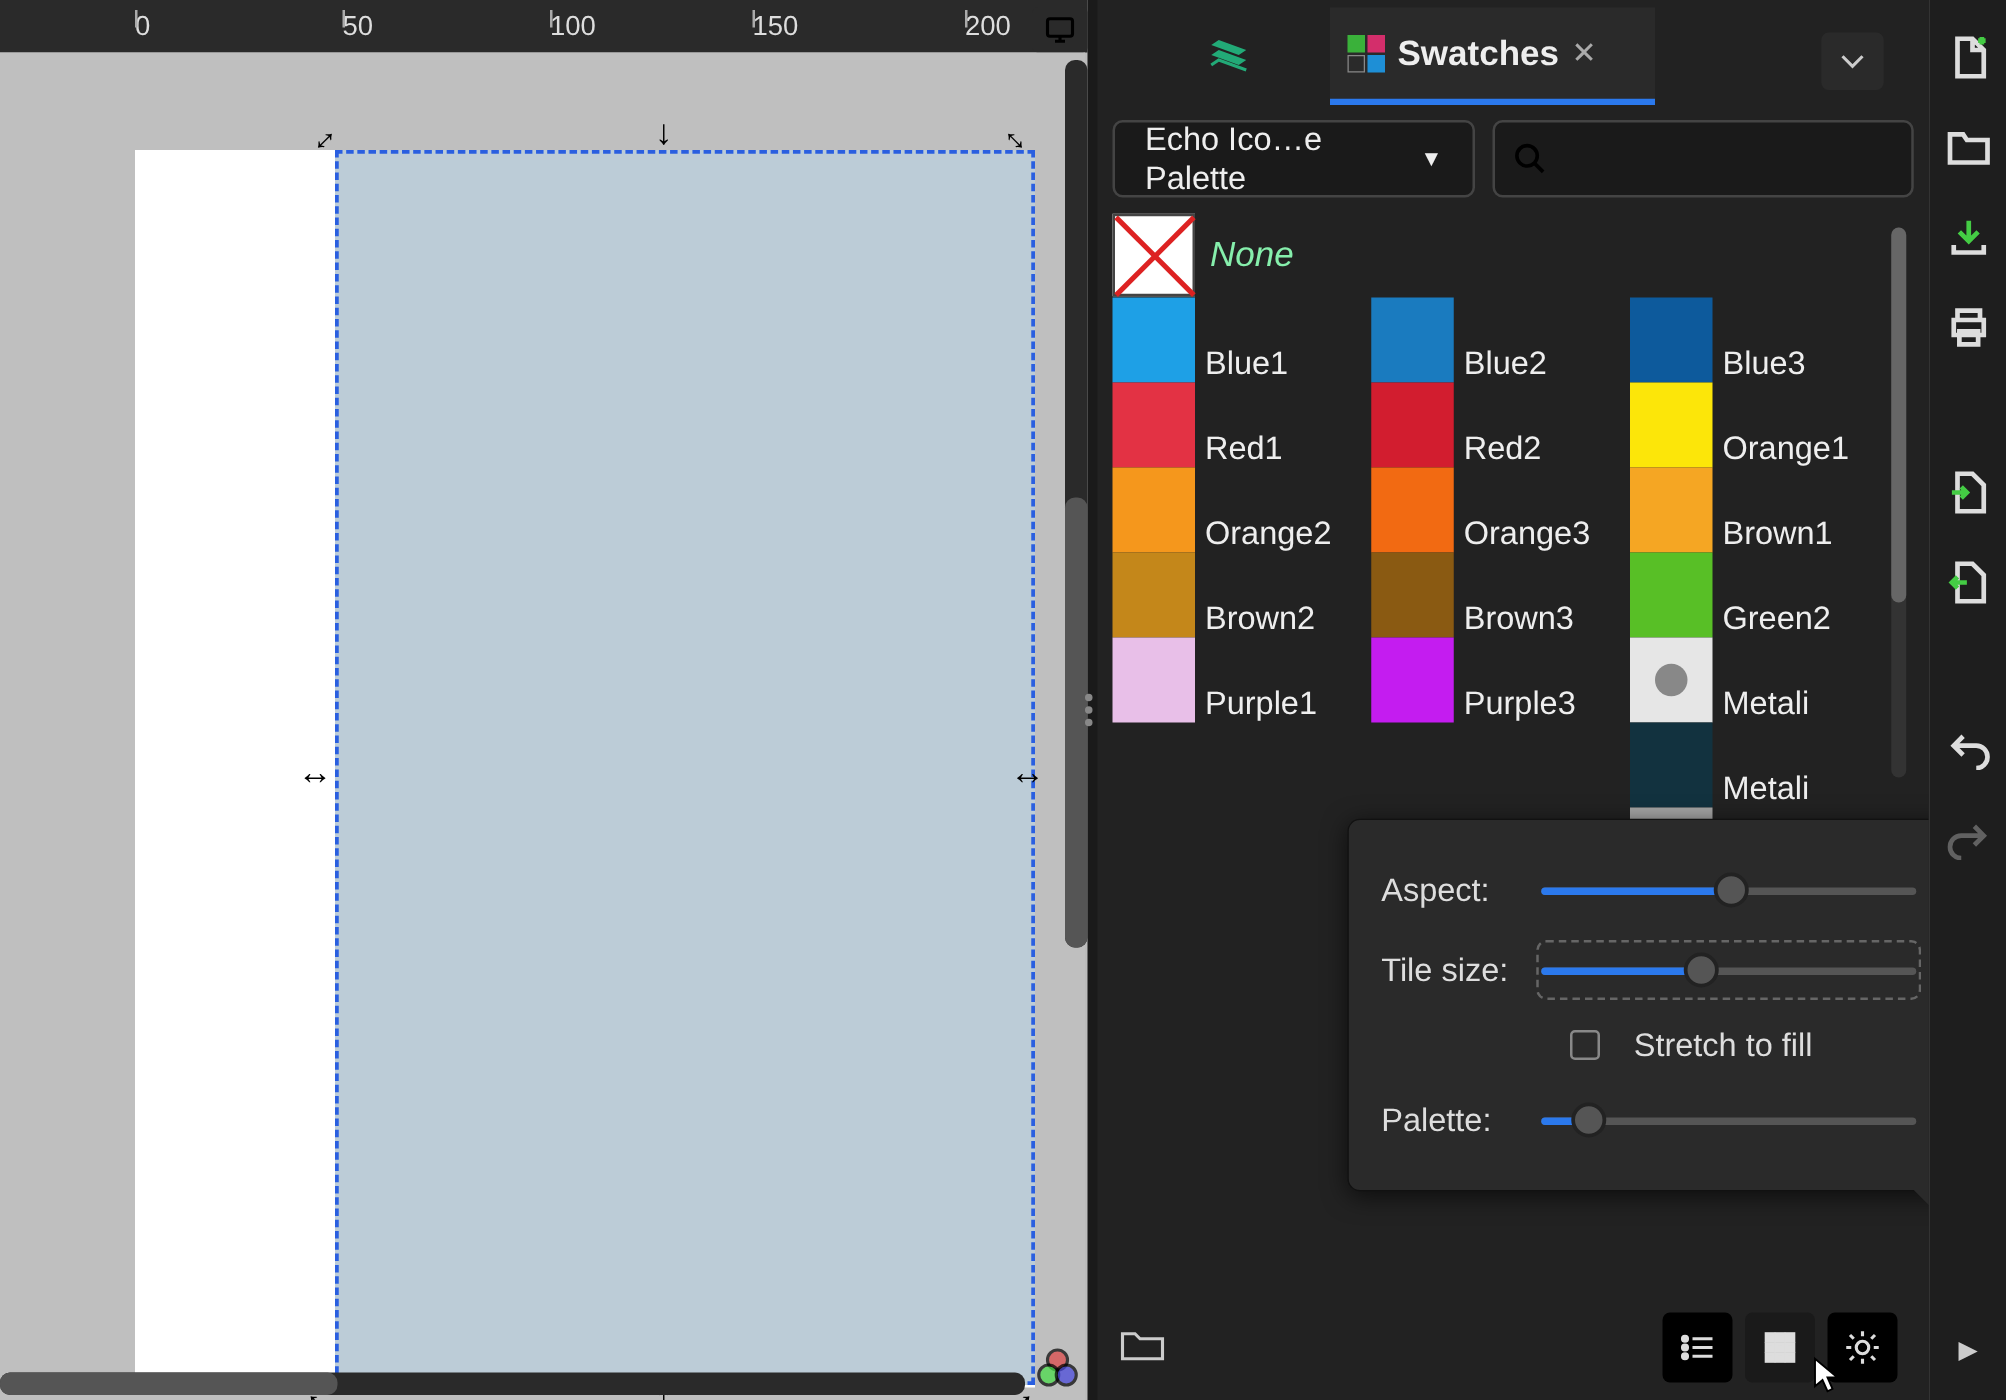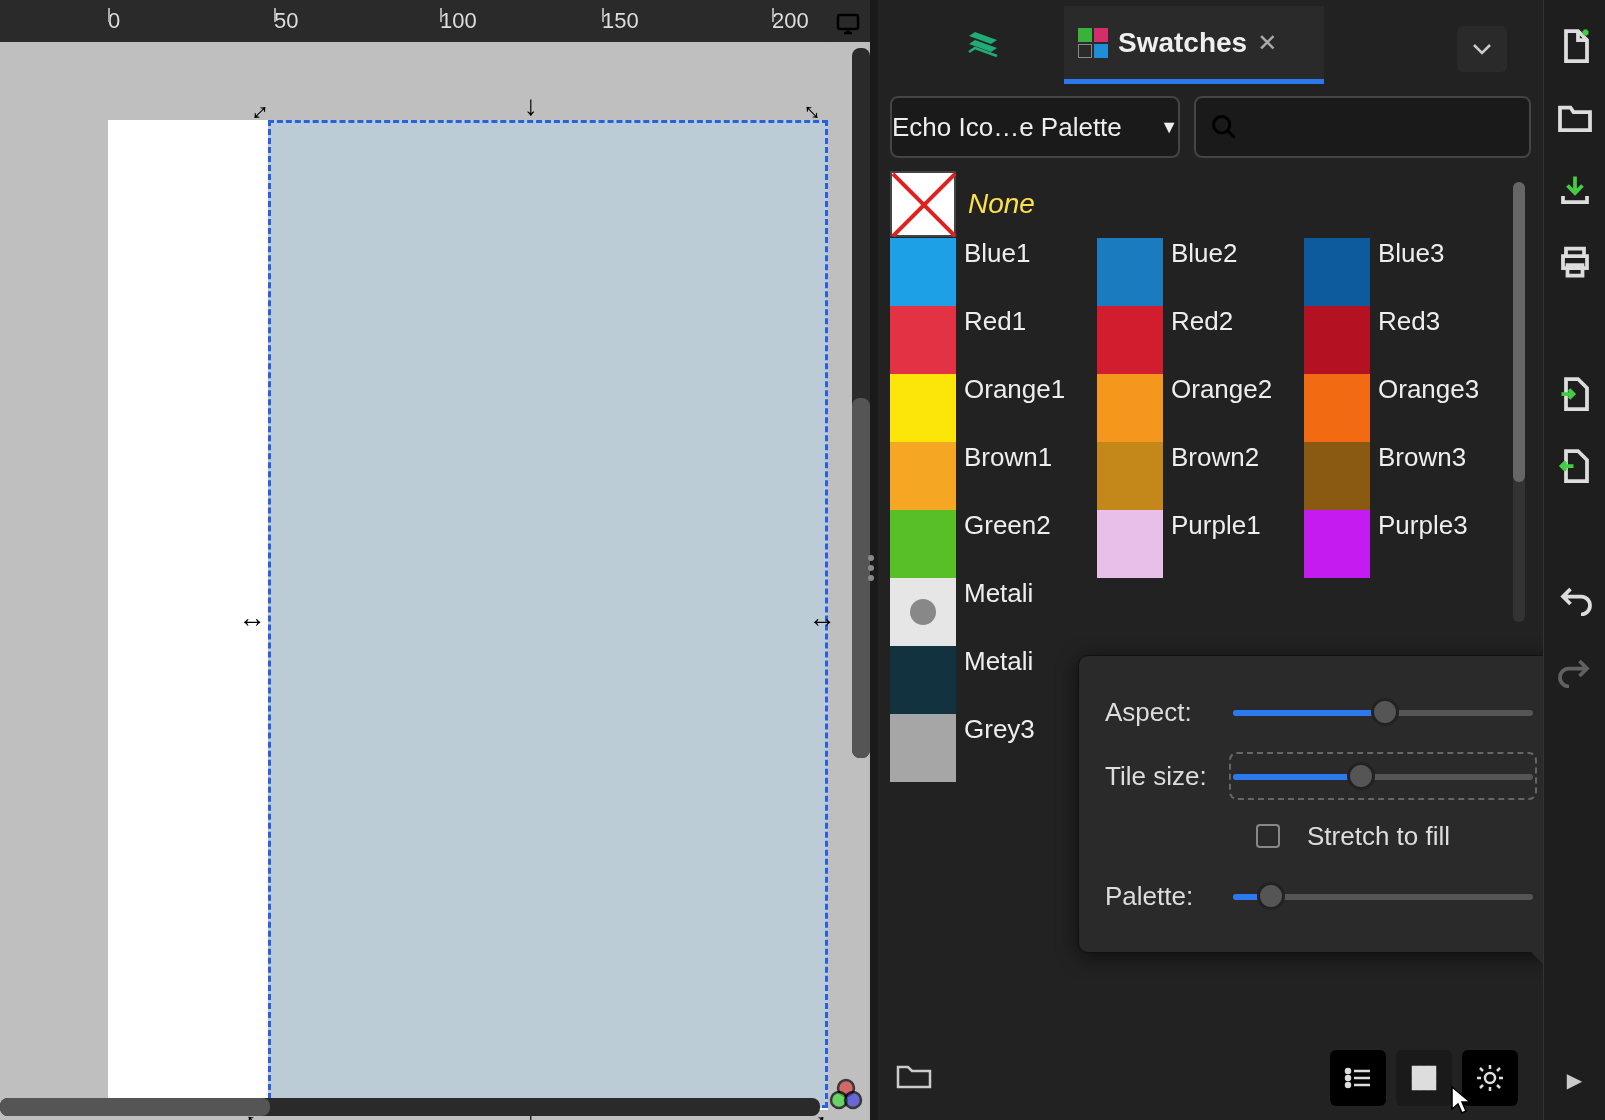--- a/index.html
+++ b/index.html
@@ -38,40 +38,40 @@
 .swatch-icon { width: 30px; height: 30px; position: relative; }
 .swatch-icon .s1 { position:absolute; left:0; top:0; width:14px; height:14px; background:#3ab13a; }
 .swatch-icon .s2 { position:absolute; right:0; top:0; width:14px; height:14px; background:#d32e6b; }
 .swatch-icon .s3 { position:absolute; left:0; bottom:0; width:14px; height:14px; border:1px solid #888; }
 .swatch-icon .s4 { position:absolute; right:0; bottom:0; width:14px; height:14px; background:#1e8fd6; }
 .tab-active .lbl { color:#eee; font-size:28px; font-weight:600; }
 .tab-close { color:#aaa; font-size:24px; }
 .tab-chevron { position:absolute; right: 36px; top: 26px; width: 50px; height: 46px; background:#2a2a2a; border-radius:6px; display:flex; align-items:center; justify-content:center; color:#ccc; font-size:28px; }
 
 .search-row { display:flex; gap: 14px; padding: 6px 12px 12px 12px; }
-.palette-dd { flex: 0 0 290px; height: 62px; background: #1a1a1a; border: 2px solid #444; border-radius: 8px; display:flex; align-items:center; padding: 0 0; color:#eee; font-size:26px; justify-content:space-between; }
+.palette-dd { flex: 0 0 290px; height: 62px; background: #1a1a1a; border: 2px solid #444; border-radius: 8px; display:flex; align-items:center; padding: 0 24px; color:#eee; font-size:26px; justify-content:space-between; }
 .palette-dd .chev { font-size: 18px; }
 .search-box { flex: 1; height: 62px; background: #1a1a1a; border: 2px solid #444; border-radius: 8px; display:flex; align-items:center; padding: 0 14px; }
 .search-box svg { width: 28px; height: 28px; }
 
 .swatch-scroll { position: absolute; right: 18px; top: 182px; width: 12px; height: 440px; background: #333; border-radius: 6px; }
 .swatch-scroll .thumb { position:absolute; top:0; width:12px; height:300px; background:#666; border-radius:6px; }
 .drag-dots { position: absolute; left: -12px; top: 555px; width: 10px; height: 34px; color:#888; font-size:8px; display:flex; flex-direction:column; gap:4px; align-items:center; }
 .drag-dots span { width:6px; height:6px; background:#888; border-radius:50%; }
 
 .swatch-list { padding: 0 32px 0 12px; }
 .none-row { display:flex; align-items:center; gap:12px; height:68px; }
 .none-box { width: 66px; height: 66px; background:#fff; border: 2px solid #444; position:relative; }
 .none-box::before, .none-box::after { content:""; position:absolute; width: 88px; height: 4px; background:#d22; top: 30px; left: -12px; }
 .none-box::before { transform: rotate(45deg); }
 .none-box::after { transform: rotate(-45deg); }
-.none-lbl { color:#fde047; font-size:28px; font-style:italic; }
+.none-lbl { color:#86efac; font-size:28px; font-style:italic; }
 
 .color-grid { display:grid; grid-template-columns: repeat(3, 1fr); }
-.color-cell { display:flex; align-items:flex-start; height: 68px; gap: 8px; }
+.color-cell { display:flex; align-items:flex-end; height: 68px; gap: 8px; }
 .chip { width: 66px; height: 68px; flex-shrink:0; }
 .chip.circle { display:flex; align-items:center; justify-content:center; }
 .chip.circle .dot { width:26px; height:26px; border-radius:50%; background:#888; }
 .clabel { color:#eee; font-size:26px; white-space:nowrap; overflow:hidden; }
 
 .popup { position:absolute; left: 200px; top: 655px; width: 550px; background: #2a2a2a; border: 1px solid #111; border-radius: 10px; padding: 24px 26px; box-shadow: 0 4px 20px rgba(0,0,0,0.6); }
 .popup-row { display:flex; align-items:center; gap: 18px; height: 64px; }
 .popup-row .plabel { width: 110px; color:#ddd; font-size:26px; }
 .slider-wrap { flex:1; position:relative; height: 40px; }
 .slider-track { position:absolute; left:0; right:0; top:18px; height:6px; background:#555; border-radius:3px; }
@@ -205,24 +205,20 @@
         </div>
         <div class="color-cell">
           <div class="chip" style="background: rgb(227, 50, 68);"></div>
           <span class="clabel">Red1</span>
         </div>
         <div class="color-cell">
           <div class="chip" style="background: rgb(210, 29, 47);"></div>
           <span class="clabel">Red2</span>
         </div>
         <div class="color-cell">
-          <div class="chip" style="background: rgb(180, 18, 34);"></div>
-          <span class="clabel">Red3</span>
-        </div>
-        <div class="color-cell">
           <div class="chip" style="background: rgb(252, 230, 9);"></div>
           <span class="clabel">Orange1</span>
         </div>
         <div class="color-cell">
           <div class="chip" style="background: rgb(245, 151, 28);"></div>
           <span class="clabel">Orange2</span>
         </div>
         <div class="color-cell">
           <div class="chip" style="background: rgb(242, 106, 18);"></div>
           <span class="clabel">Orange3</span>

